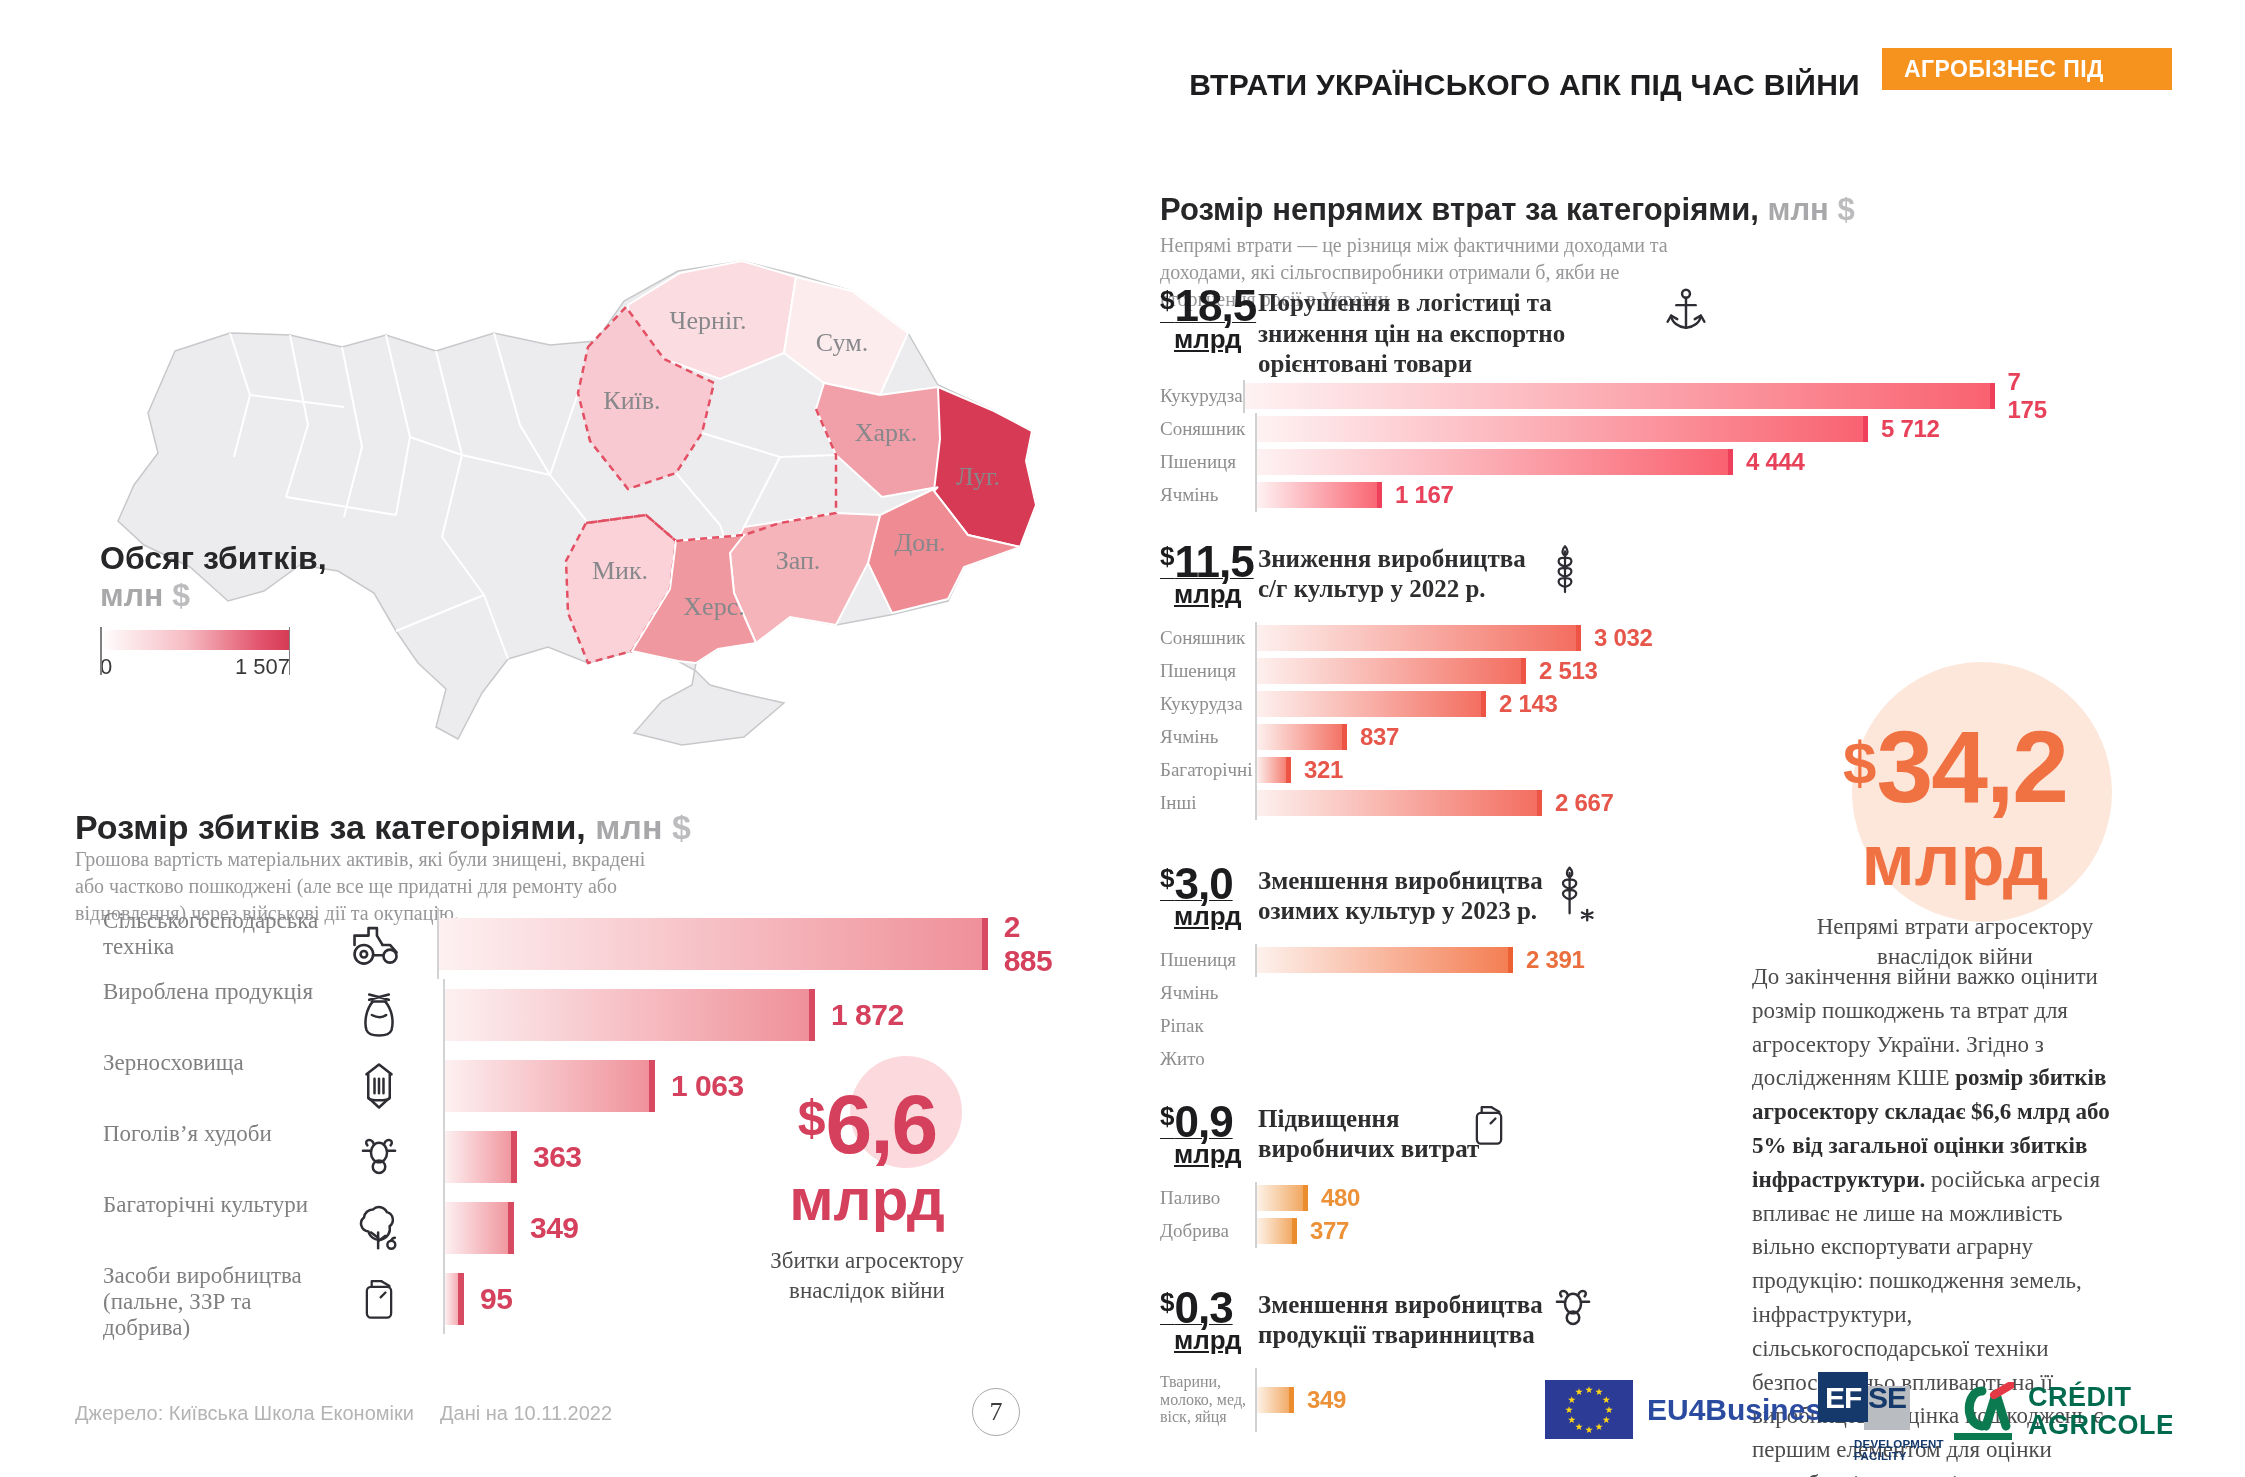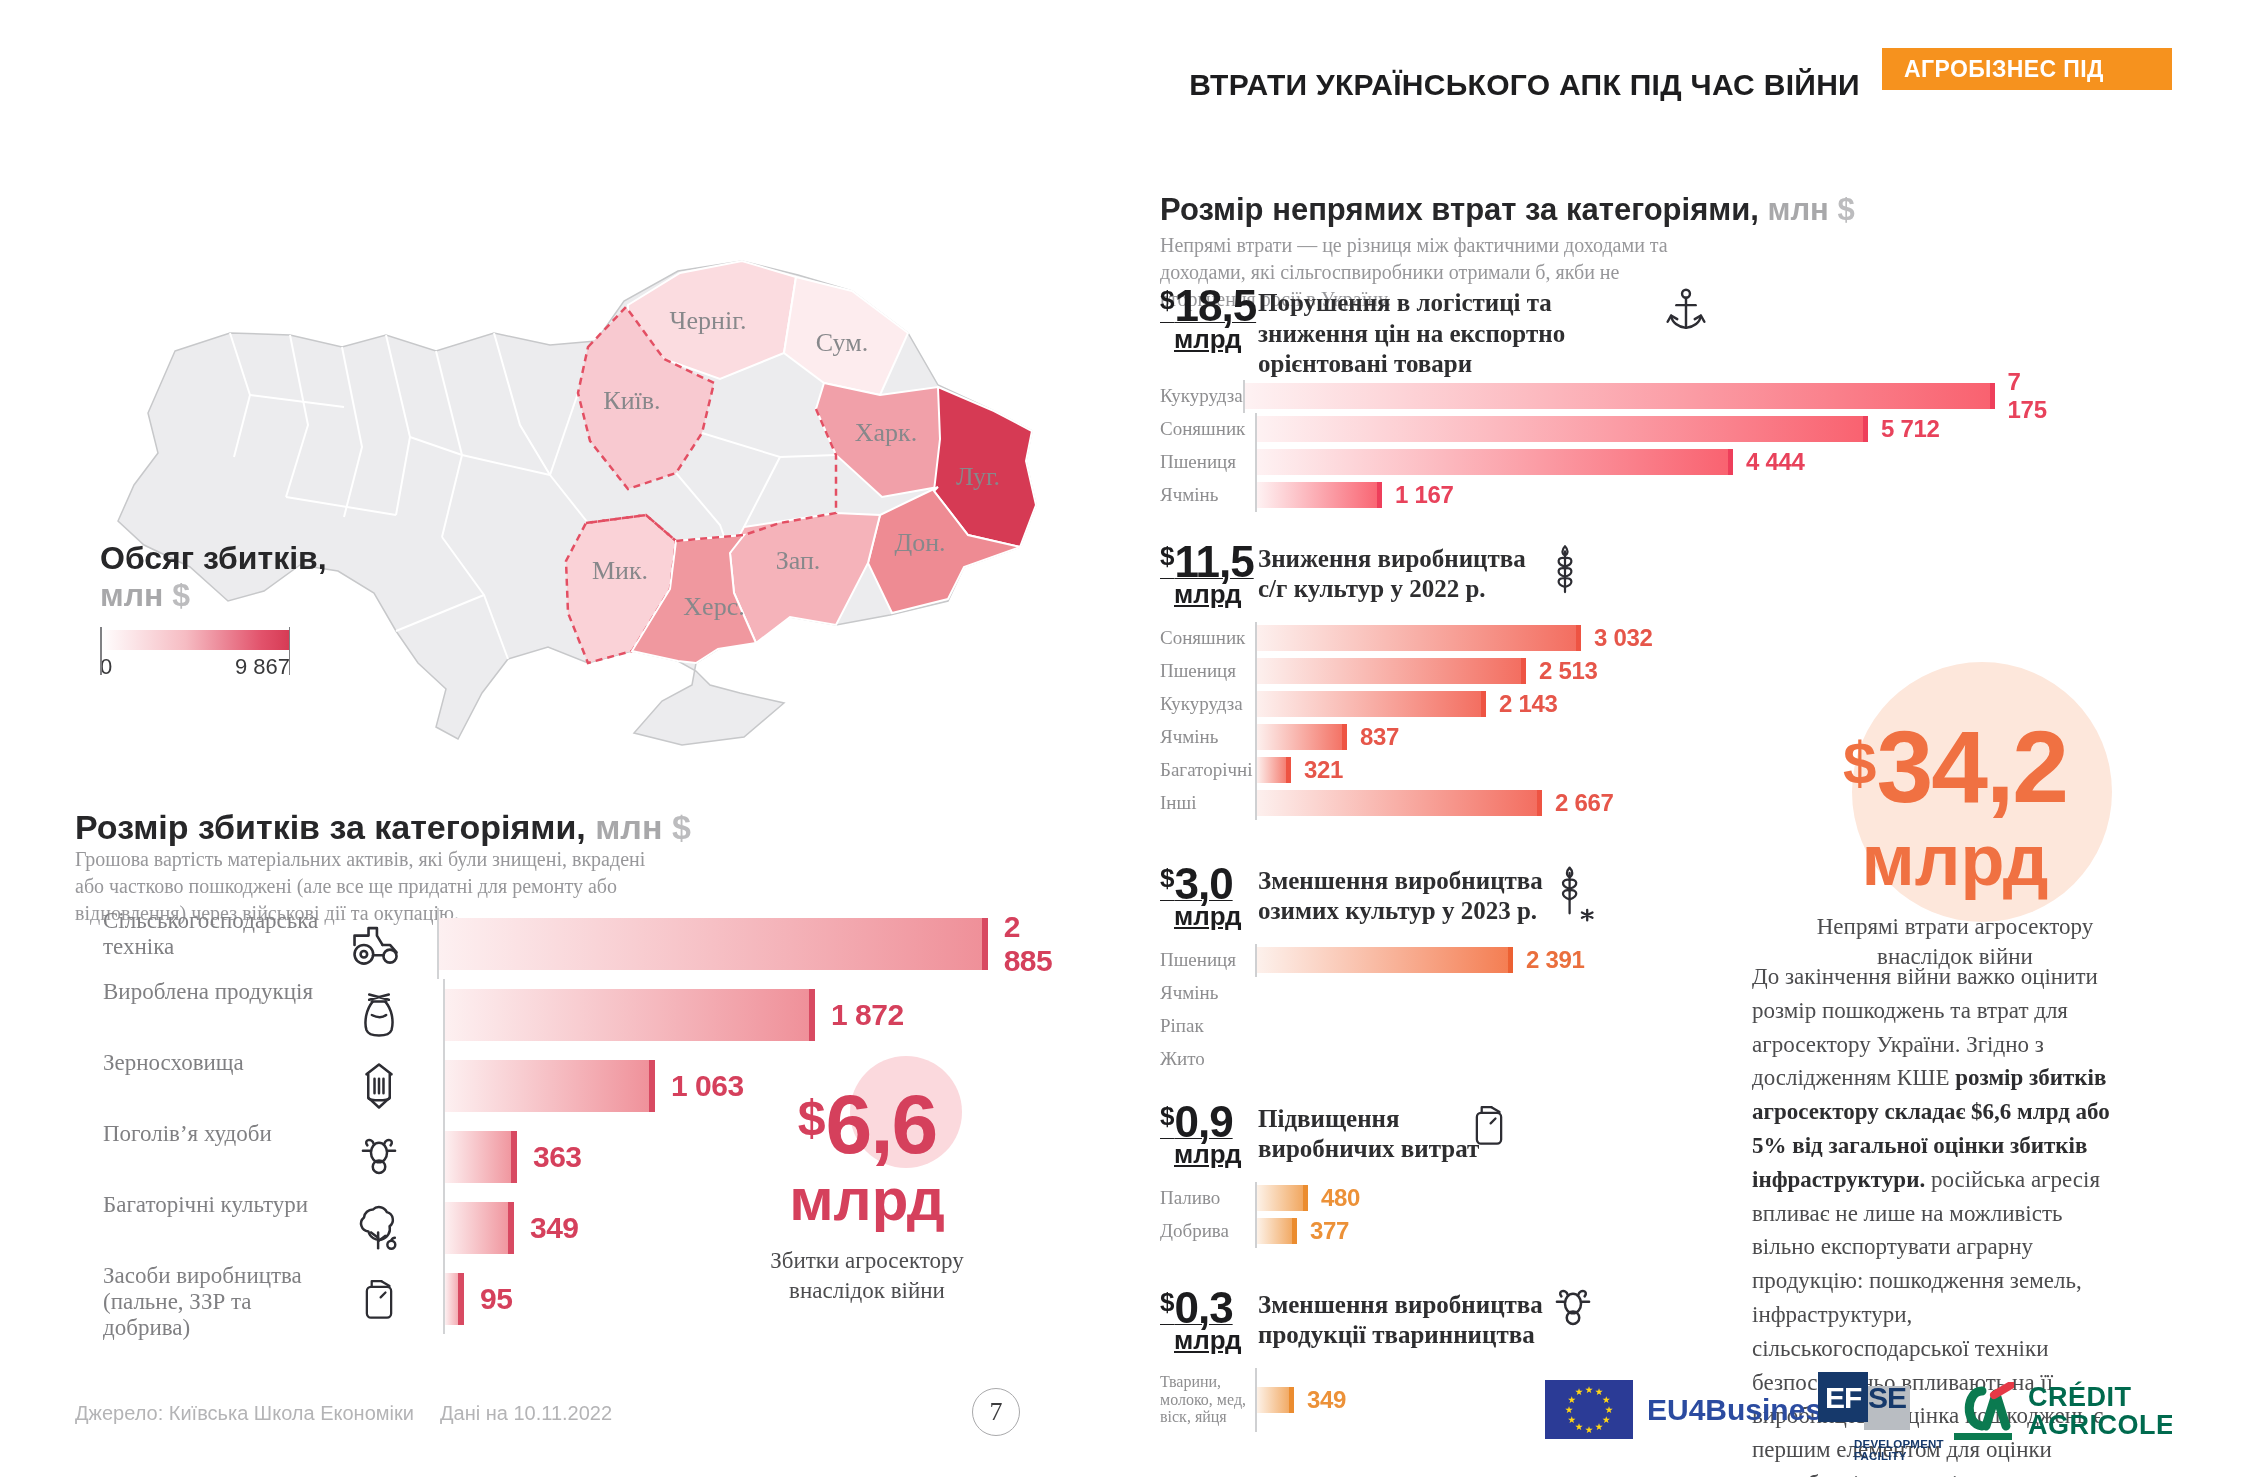--- a/index.html
+++ b/index.html
@@ -254,21 +254,21 @@
 
   <div class="abs legend">
     <div class="legend-title">
       <span>Обсяг збитків,</span>
       <span class="u1">млн</span>
       <span class="u2">$</span>
     </div>
     <div class="legend-bar"></div>
     <div class="legend-ticks">
       <span>0</span>
-      <span>9 867</span>
+      <span>1 507</span>
     </div>
   </div>
 
   <h2 class="abs sec-title dir-title">
     <span>Розмір збитків за категоріями,</span>
     <span class="u1">млн</span>
     <span class="u2">$</span>
   </h2>
   <p class="abs sec-sub dir-sub">Грошова вартість матеріальних активів, які були знищені, вкрадені або частково пошкоджені (але все ще придатні для ремонту або відновлення) через військові дії та окупацію.</p>
   <div class="abs" id="direct-rows">

